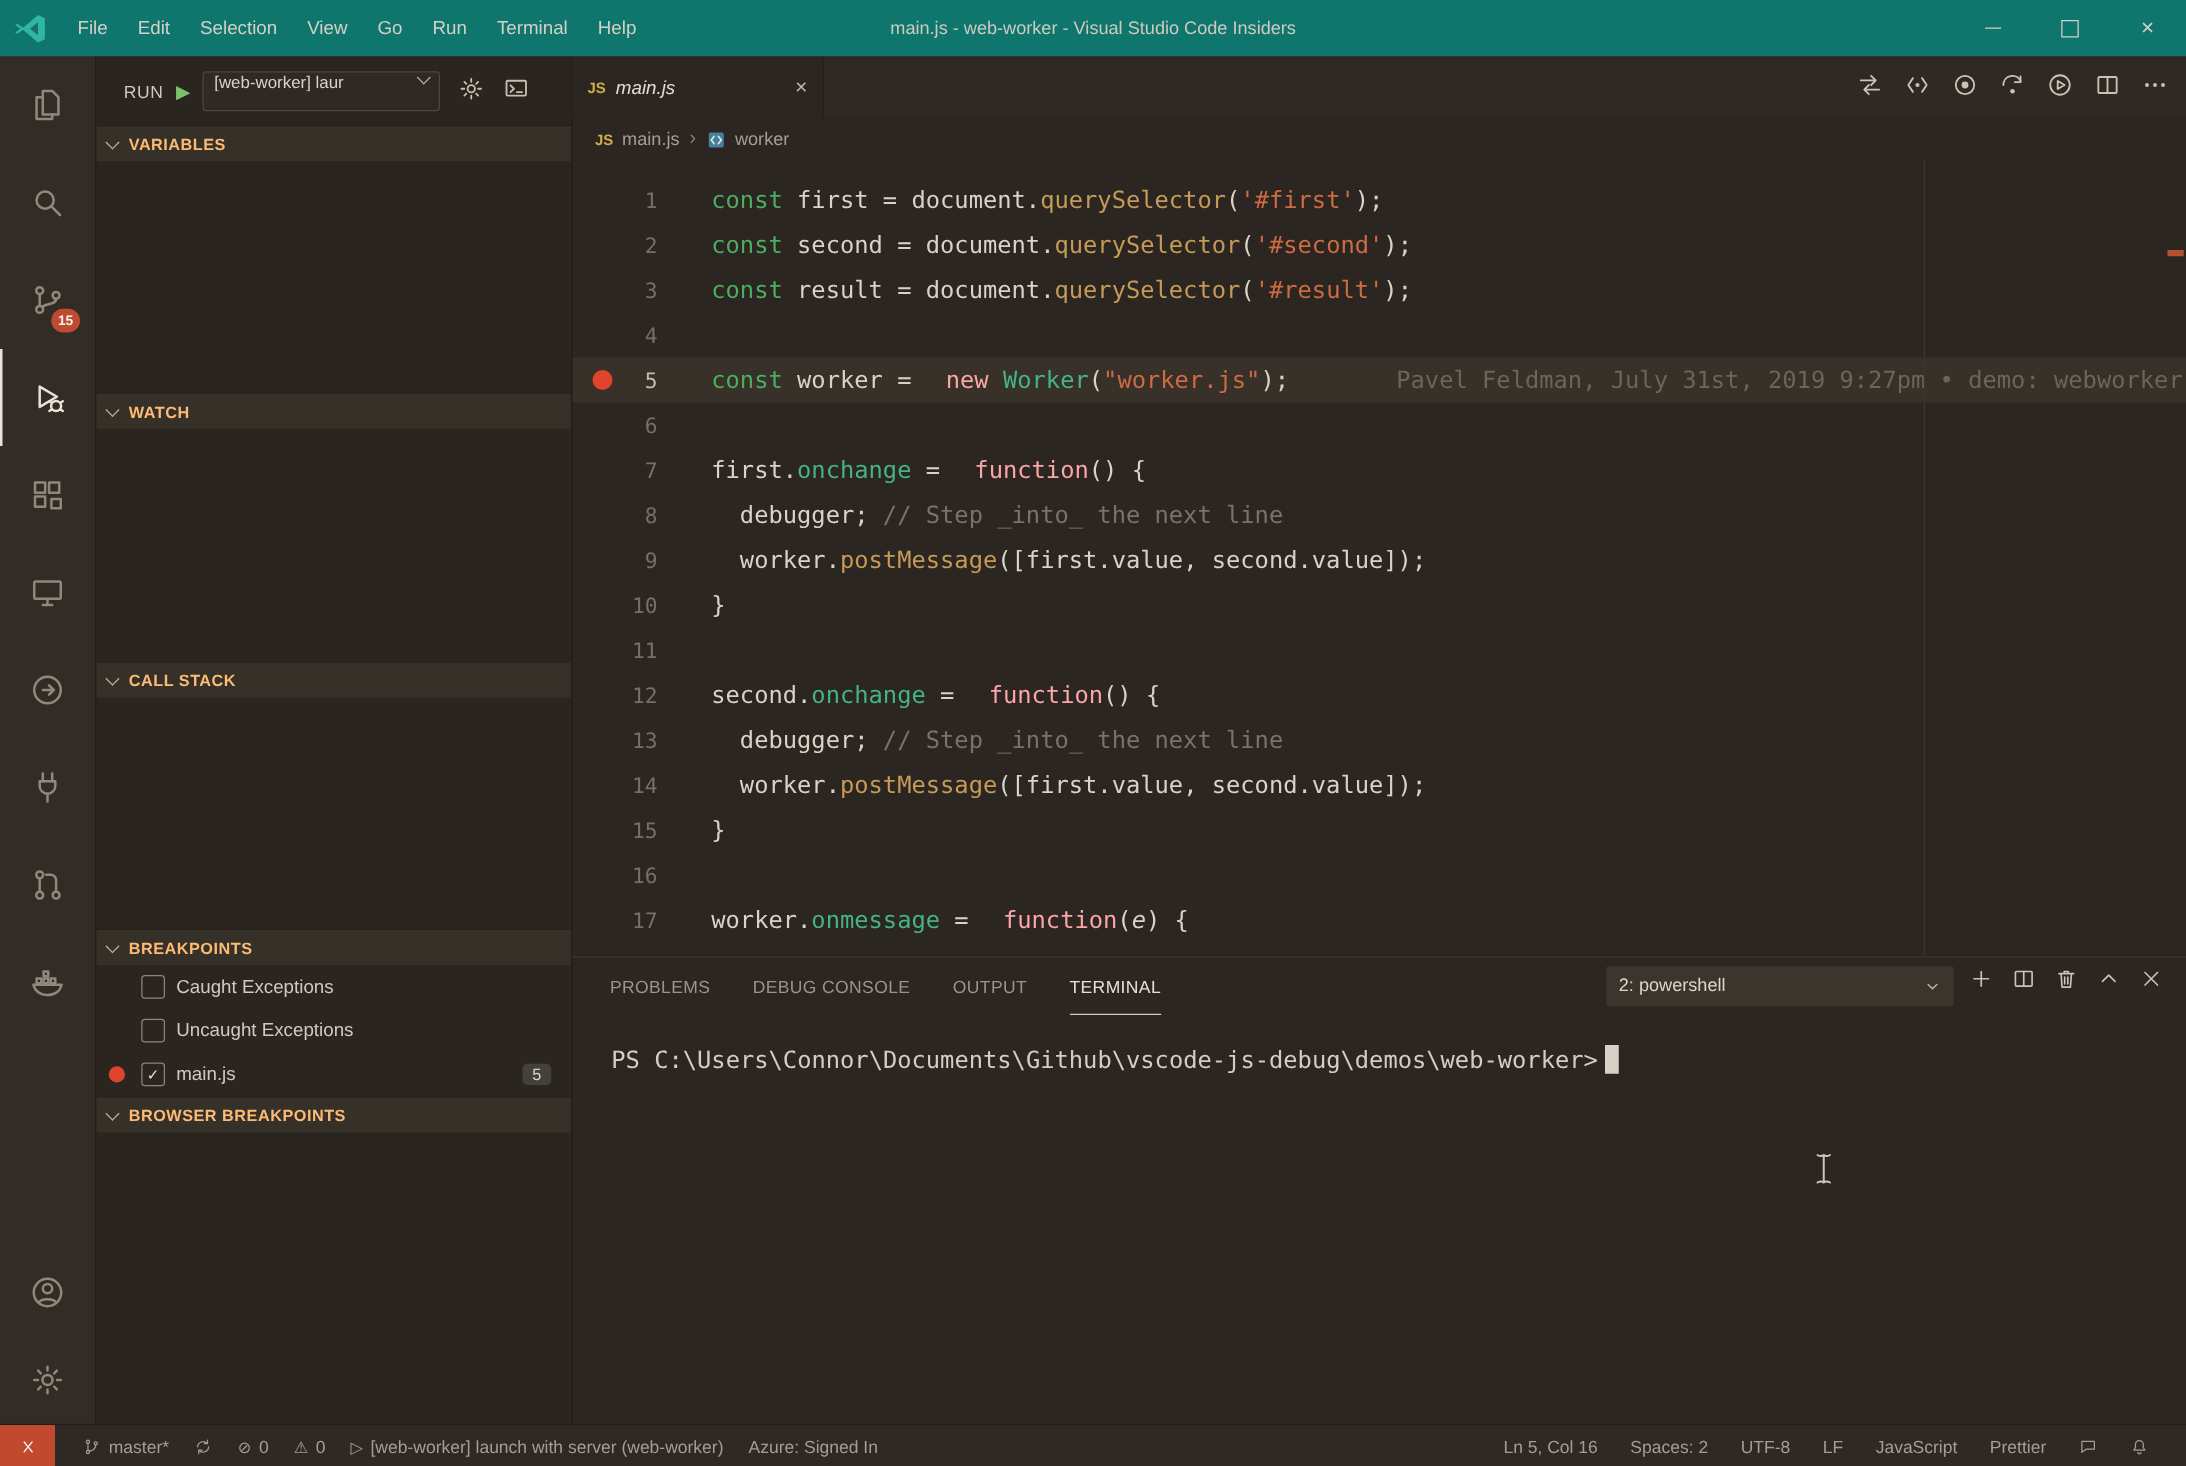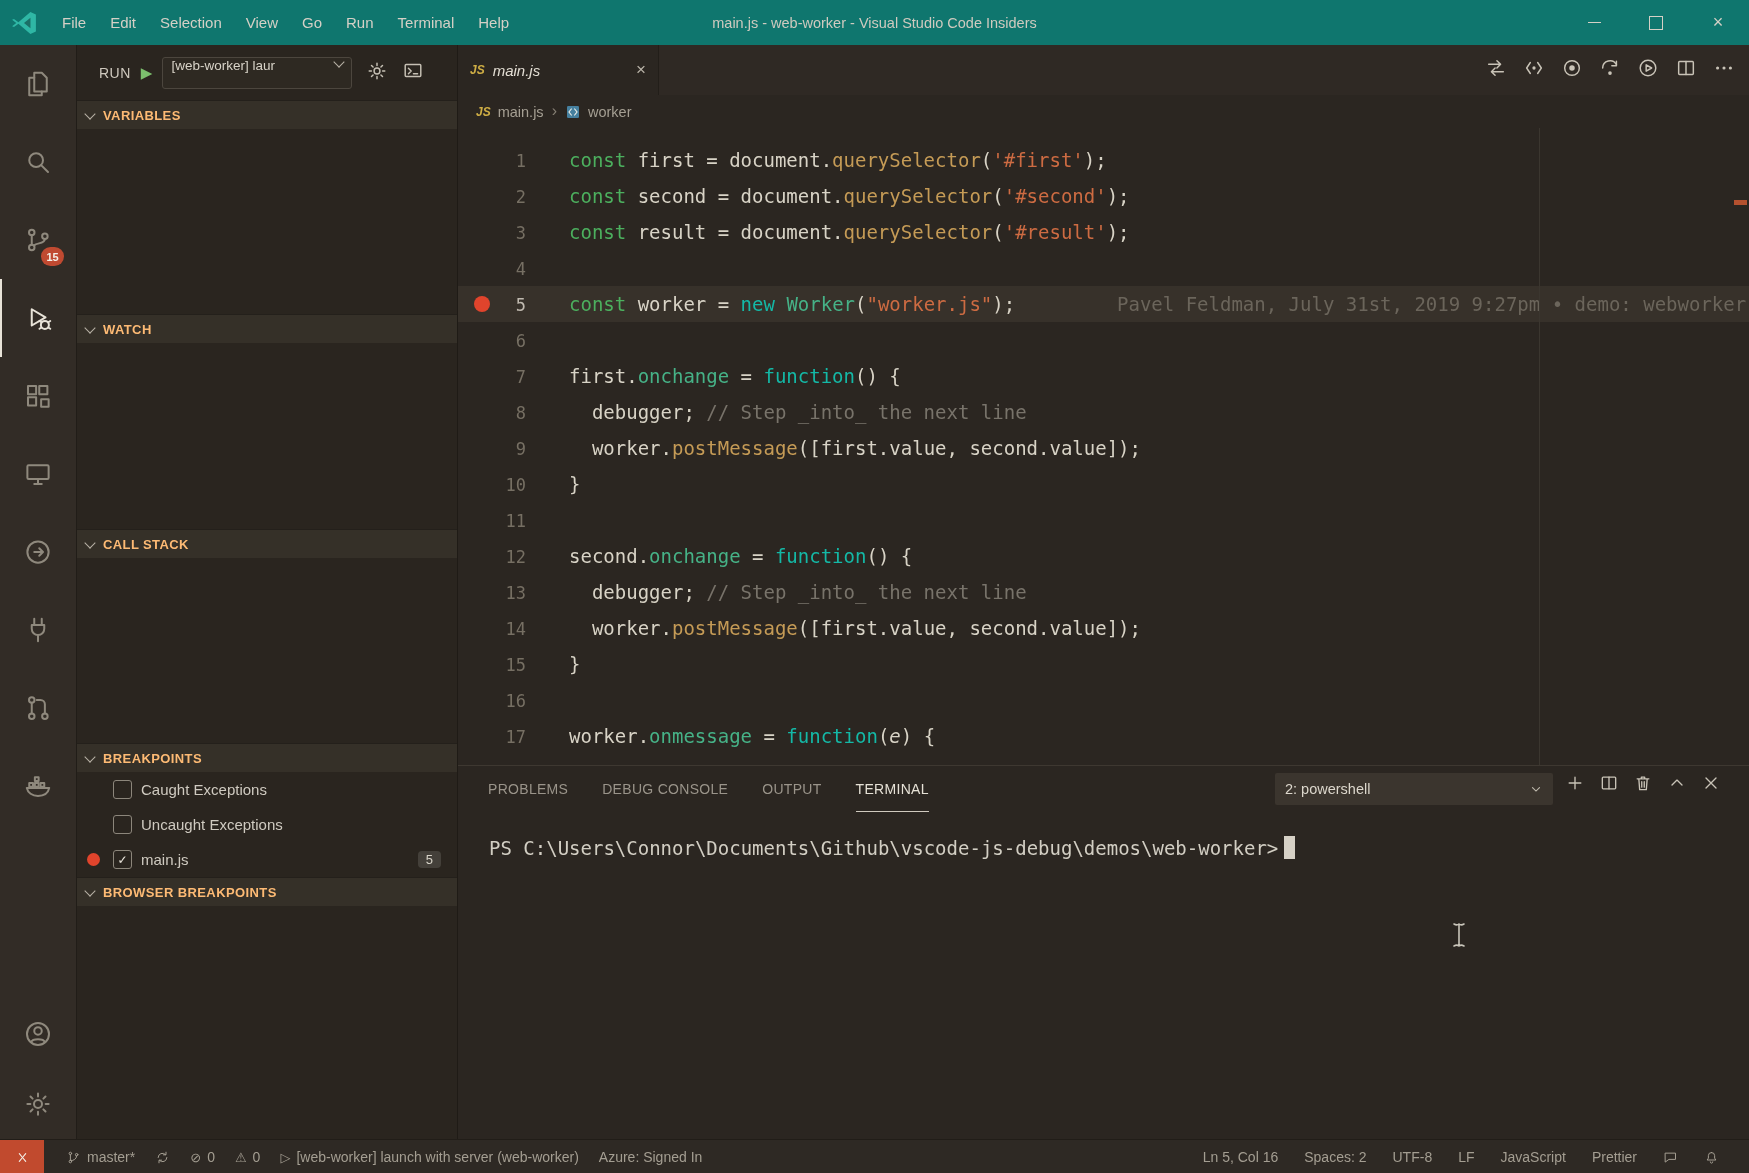--- a/index.html
+++ b/index.html
@@ -55,21 +55,21 @@
   .bp-check{width:17px;height:17px;border:1px solid #8c867b;border-radius:3px;background:#2a251f;flex:none;
             display:flex;align-items:center;justify-content:center;font-size:12px;color:#e8e4da;}
   .bp-badge{margin-left:auto;margin-right:16px;background:#44403a;border-radius:4px;padding:1px 8px;
             font-size:13px;color:#d8d4c9;}
 
   
   .editor-col{flex:1;display:flex;flex-direction:column;min-width:0;}
   .tabbar{height:50px;background:#2f2924;display:flex;align-items:stretch;flex:none;}
   .tab{width:176px;background:#2b2621;border-right:1px solid #221e19;display:flex;align-items:center;
        padding:0 12px;gap:8px;}
-  .js-badge{color:#cfae45;font-weight:bold;font-size:12px;font-family:"Liberation Sans",sans-serif;font-style:italic;}
+  .js-badge{color:#cfae45;font-weight:bold;font-size:12px;font-family:"Liberation Sans",sans-serif;}
   .tab-label{font-style:italic;font-size:15px;color:#e2ddd3;flex:1;}
   .tab-close{color:#b9b3a8;font-size:17px;}
   .editor-actions{margin-left:auto;display:flex;align-items:center;gap:16px;padding-right:14px;color:#c9c3b7;}
   .editor-actions .icon{width:22px;height:22px;}
   .breadcrumb{height:33px;display:flex;align-items:center;padding-left:18px;gap:7px;font-size:14.5px;
               color:#a59f93;background:#2b2621;flex:none;}
   .bc-sep{color:#847e73;font-size:16px;margin:0 1px 2px 1px;}
   .symbol-icon{width:16px;height:16px;}
 
   
@@ -77,29 +77,29 @@
              font-family:"DejaVu Sans Mono",monospace;font-size:19px;}
   .code-lines{padding-top:14px;}
   .code-line{position:relative;height:36px;line-height:36px;white-space:pre;}
   .code-line.hl{background:#37312a;}
   .gutter{position:absolute;left:0;top:0;width:68px;height:36px;text-align:right;}
   .ln{display:inline-block;width:68px;color:#766f63;font-size:17px;}
   .code-line.hl .ln{color:#c0bab0;}
   .gut-dot{position:absolute;left:16px;top:10px;width:16px;height:16px;border-radius:50%;background:#e0442c;}
   .ltext{display:inline-block;padding-left:111px;}
   .blame{position:absolute;left:659px;top:0;color:#6b655b;white-space:nowrap;}
-  .tk-kw{color:#4caf5e;} .tk-kw2{color:#14b8a6;} .tk-cls{color:#46b287;} .tk-prop{color:#46b287;}
+  .tk-kw{color:#4caf5e;} .tk-kw2{color:#fca5a5;margin-left:16px;} .tk-cls{color:#46b287;} .tk-prop{color:#46b287;}
   .tk-fn{color:#c59b56;} .tk-str{color:#cd6b42;} .tk-pl{color:#d8d3c6;} .tk-cm{color:#78736a;}
   .tk-param{color:#d8d3c6;font-style:italic;}
   .ruler{position:absolute;left:1081px;top:0;bottom:0;width:1px;background:#3b362f;}
   .ov-mark{position:absolute;right:2px;top:72px;width:13px;height:5px;background:#b5512f;}
 
   
   .panel{height:373px;flex:none;border-top:1px solid #3e3831;background:#2b2621;display:flex;flex-direction:column;}
-  .panel-header{height:46px;display:flex;align-items:center;padding:0 20px 0 30px;flex:none;}
+  .panel-header{height:46px;display:flex;align-items:center;padding:0 10px 0 30px;flex:none;}
   .ptabs{display:flex;gap:34px;height:100%;align-items:center;}
   .ptab{font-size:14px;letter-spacing:.3px;color:#9a948a;height:100%;display:flex;align-items:center;
         border-bottom:1.5px solid transparent;box-sizing:border-box;}
   .ptab.active{color:#e6e1d6;border-bottom:1.5px solid #d0cabf;}
   .panel-right{margin-left:auto;display:flex;align-items:flex-start;gap:12px;}
   .term-select{width:258px;height:32px;background:#3b352e;border-radius:2px;display:flex;align-items:center;
                padding:0 10px;font-size:14.5px;color:#dcd7cc;gap:8px;}
   .term-select span:first-child{flex:1;}
   .term-select .icon{width:14px;height:14px;color:#bcb6aa;}
   .p-acts{display:flex;gap:14px;color:#c9c3b7;padding-right:8px;}

